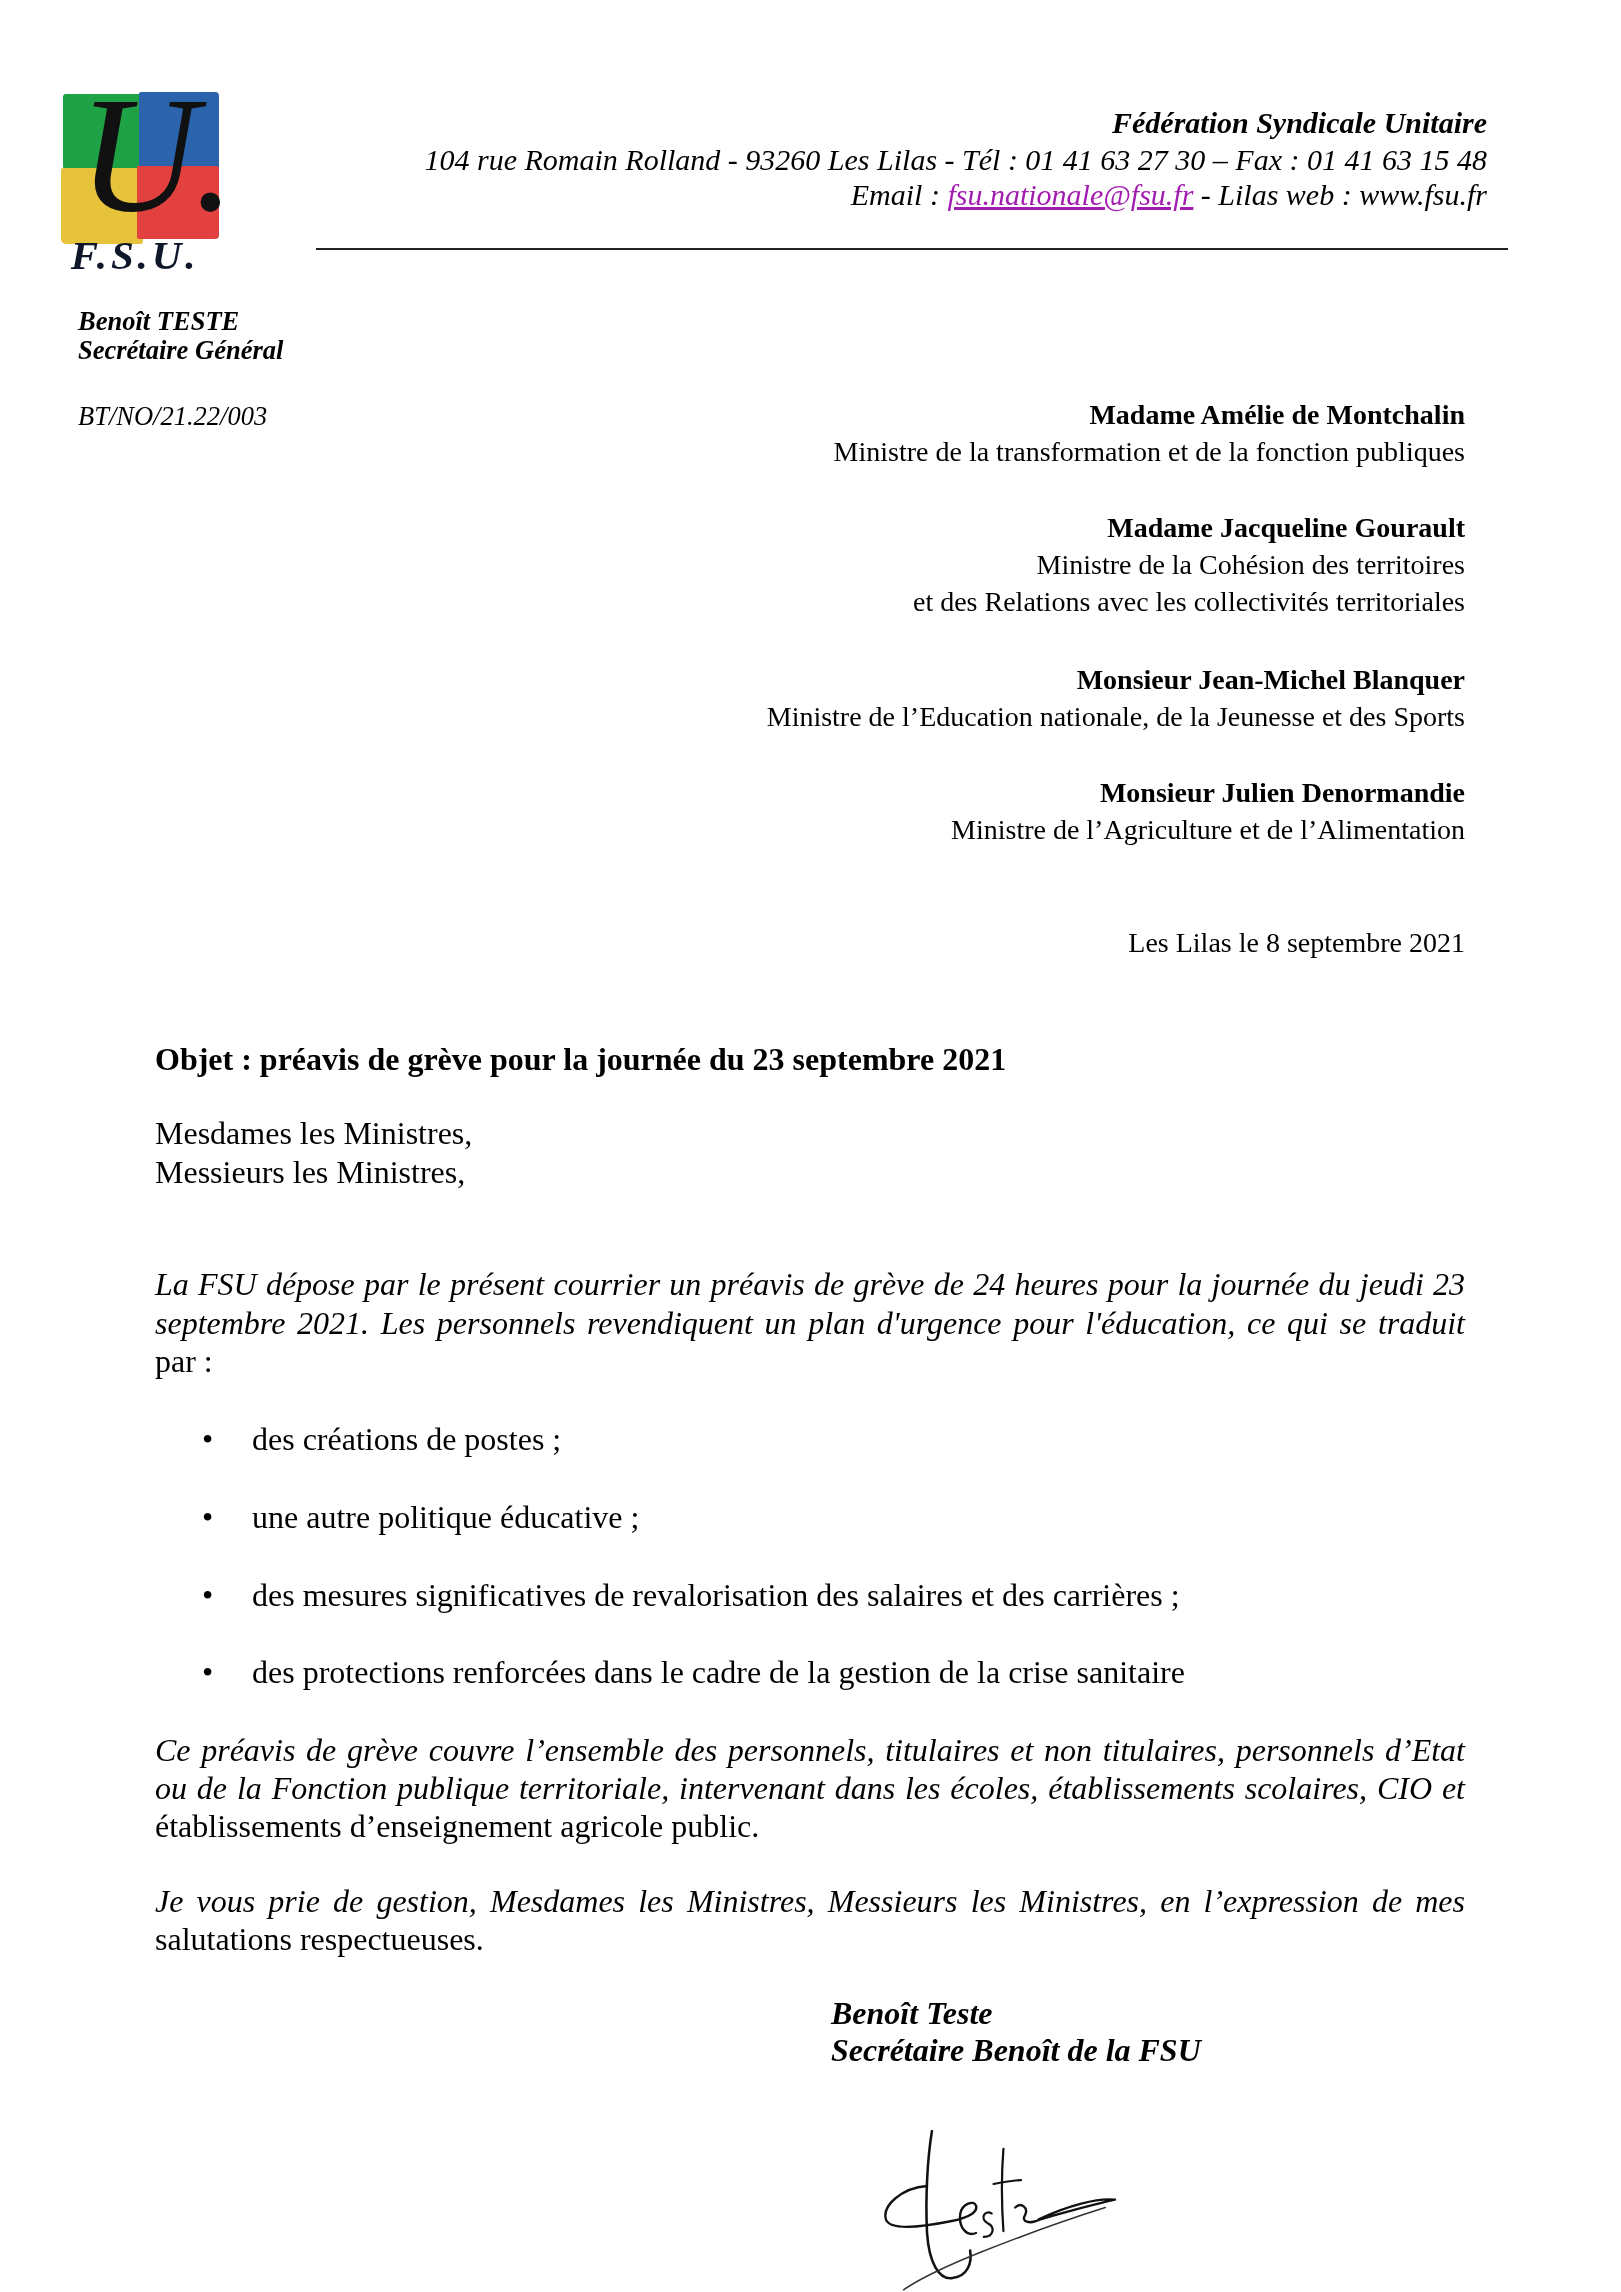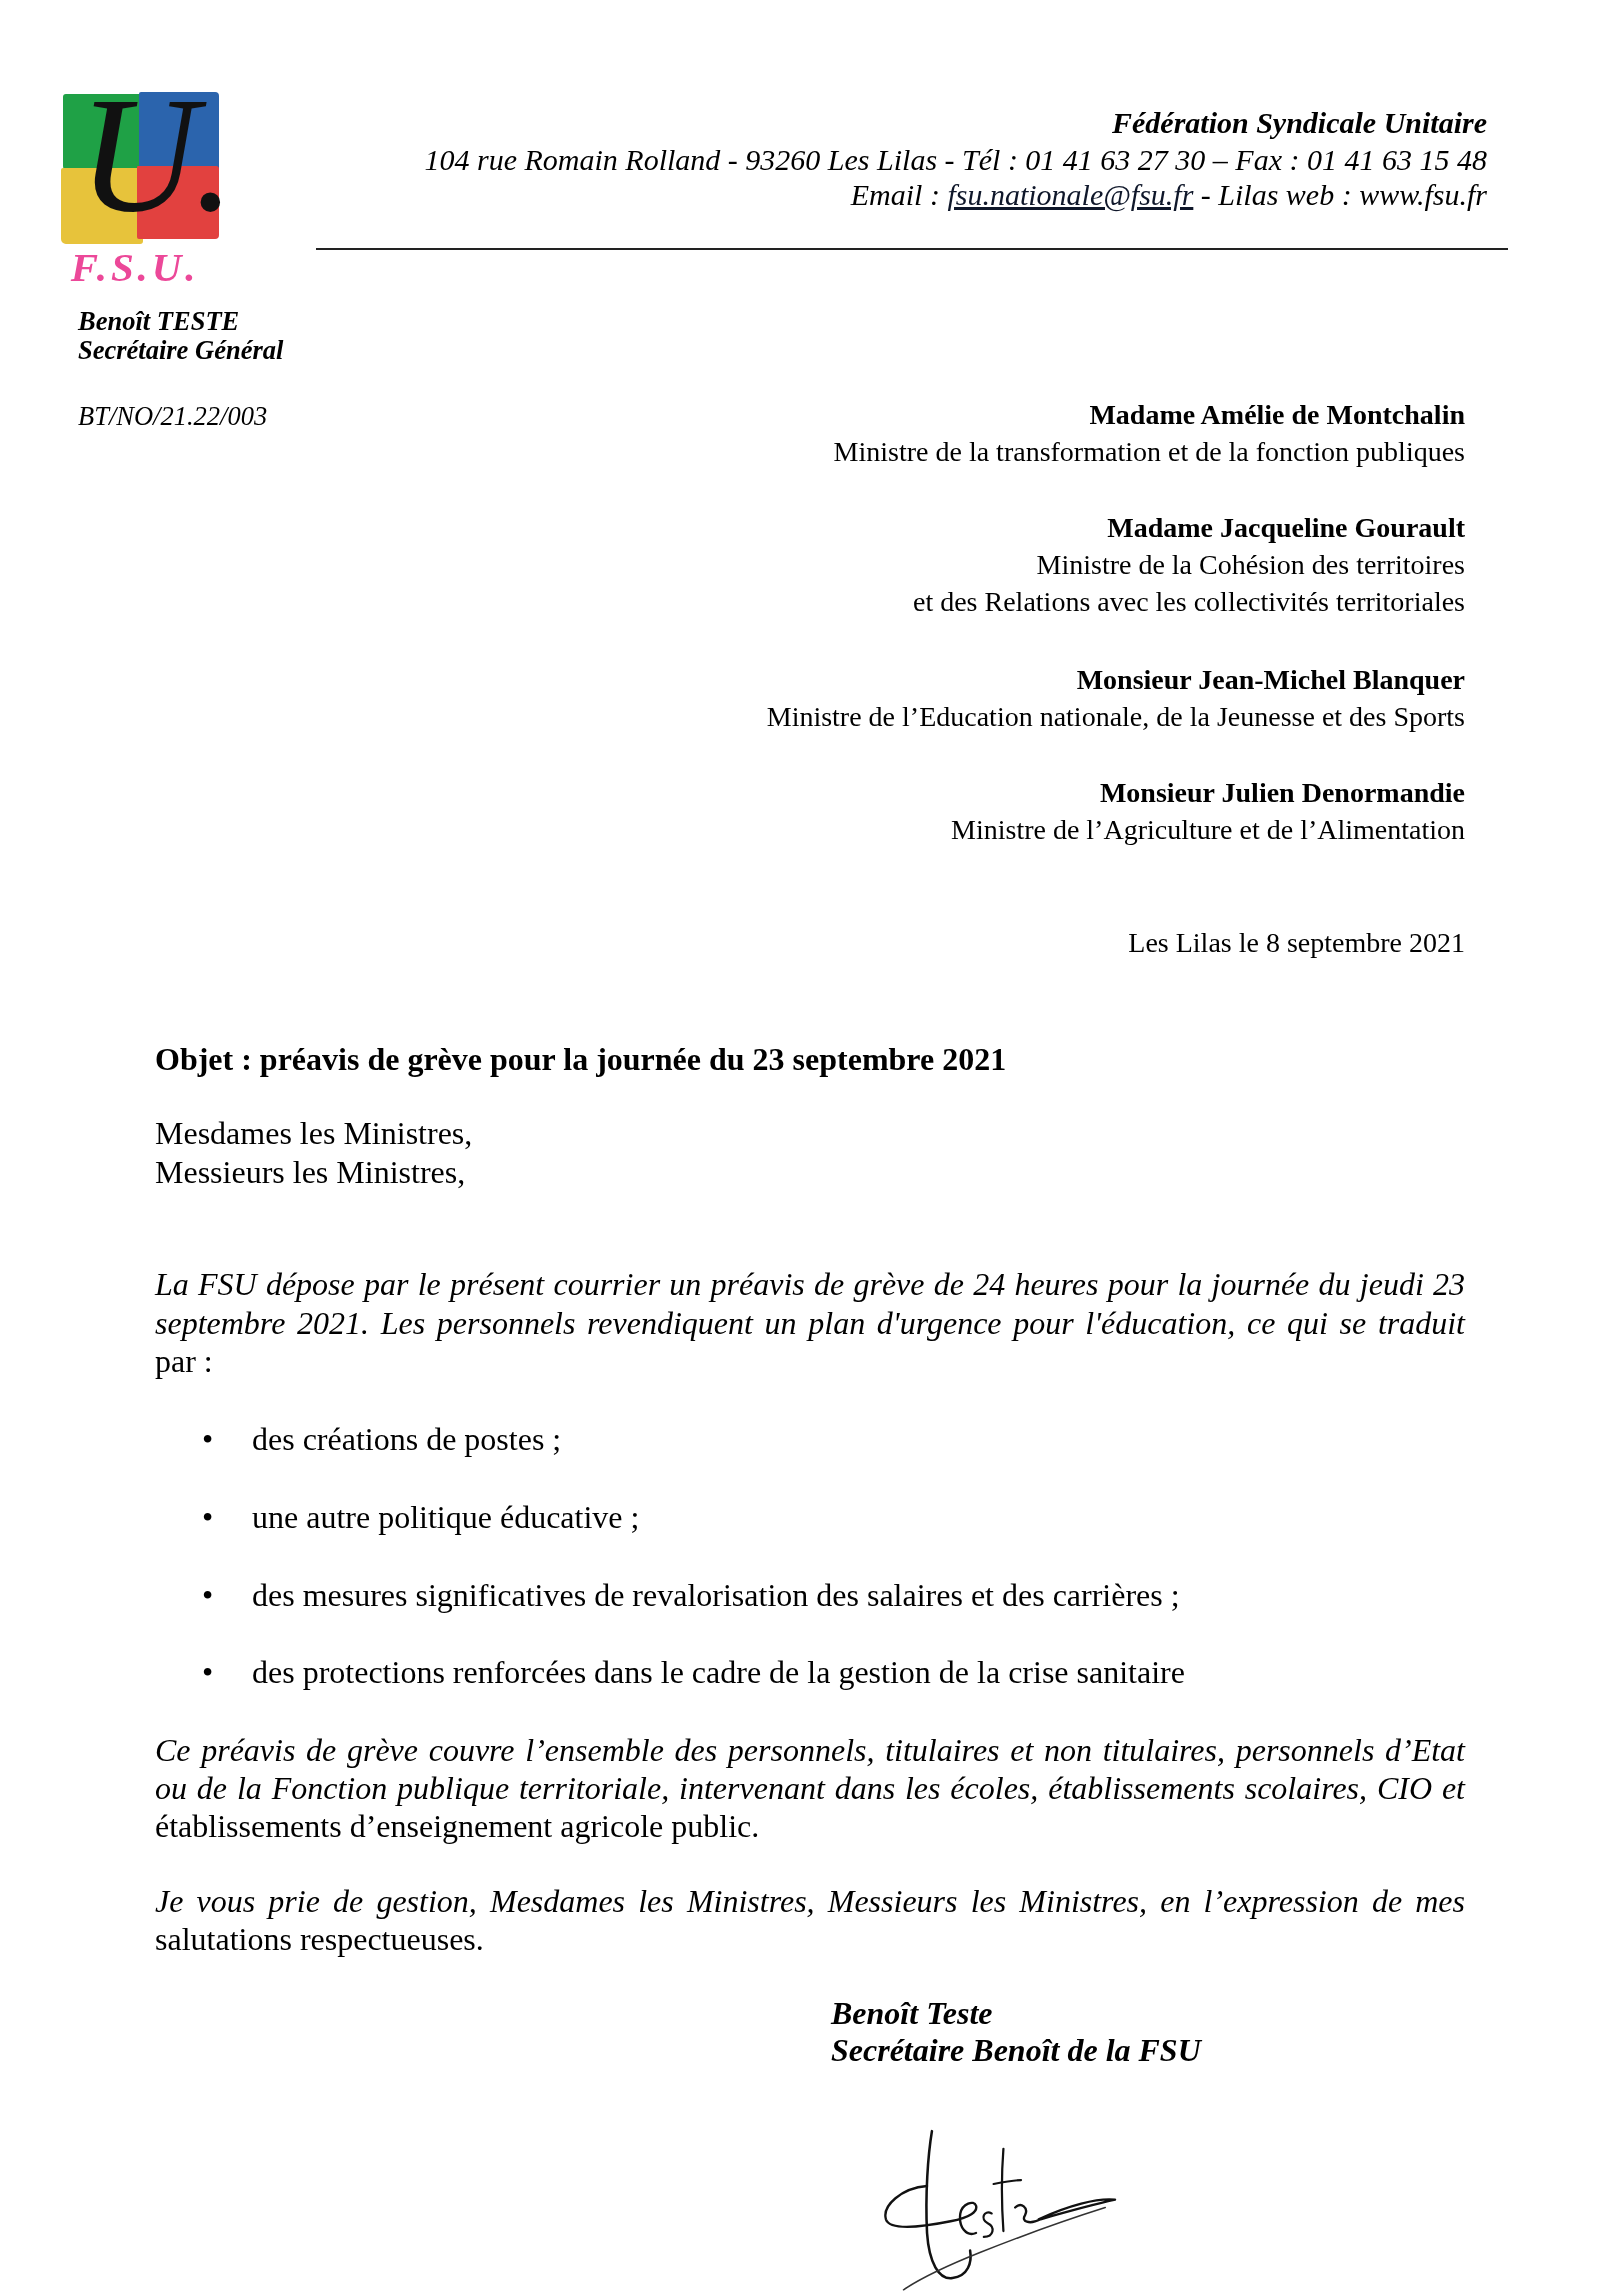--- a/index.html
+++ b/index.html
@@ -10,26 +10,26 @@
   
   #logo { left: 61px; top: 90px; width: 163px; height: 186px; }
   .sq { position: absolute; }
   .sq.green  { left: 2px;  top: 3.9px;  width: 78px; height: 76px; background: #1fa146; border-radius: 2.9px 2px 1px 3.9px; }
   .sq.blue   { left: 78px; top: 2px;  width: 80px; height: 80px; background: #2b64ad; border-radius: 2px 3.9px 2px 1px; }
   .sq.yellow { left: 0px;  top: 78px; width: 82px; height: 76px; background: #e7c33b; border-radius: 2px 1px 2.9px 4.9px; }
   .sq.red    { left: 76px; top: 76px; width: 82px; height: 73px; background: #e2413f; border-radius: 1px 2.9px 3.9px 2px; }
   .logo-u { position: absolute; left: 17.6px; top: -17.6px; font-family: "Liberation Serif", serif;
             font-style: italic; font-size: 165px; line-height: 1; color: #111; letter-spacing: -3.9px; }
   .logo-fsu { position: absolute; left: 9.8px; top: 145px; font-family: "Liberation Serif", serif;
-              font-style: italic; font-weight: bold; font-size: 41px; line-height: 1; letter-spacing: 3.9px; color: #ec4899; margin-top: 12px; }
+              font-style: italic; font-weight: bold; font-size: 41px; line-height: 1; letter-spacing: 3.9px; color: #0f172a; }
 
   
   .hdr { right: 134px; text-align: right; font-style: italic; font-size: 30px; line-height: 1; white-space: nowrap; }
   .hdr-title { font-weight: bold; }
-  .hdr a { color: #0f172a; text-decoration: underline; }
+  .hdr a { color: #a21caf; text-decoration: underline; }
   #rule { left: 316px; top: 248px; width: 1192px; height: 0; border-top: 2px solid #222; }
 
   
   .sender { left: 78px; font-style: italic; font-size: 26.5px; line-height: 1; white-space: nowrap; }
   .sender.b { font-weight: bold; }
 
   
   .rcp { right: 156px; text-align: right; font-size: 28px; line-height: 1; white-space: nowrap; }
   .rcp.b { font-weight: bold; }
 

